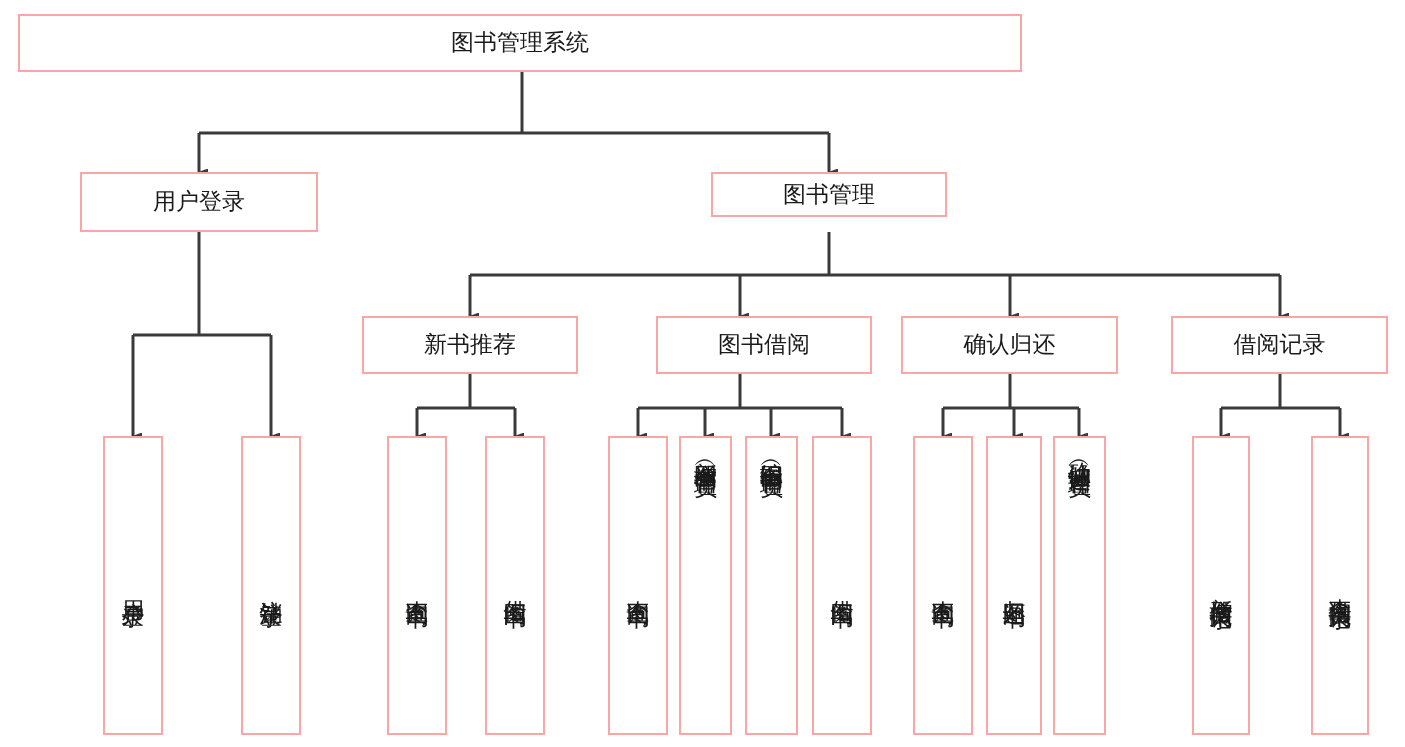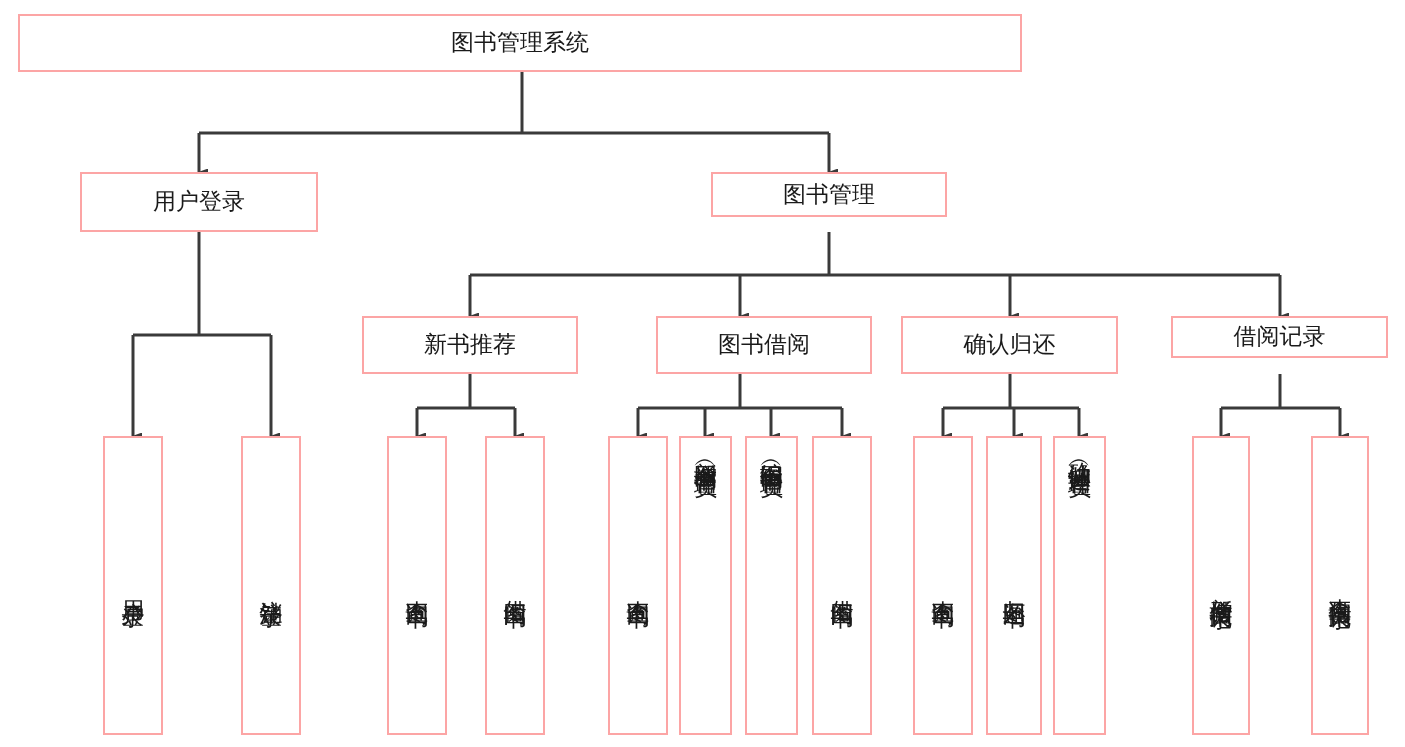--- a/index.html
+++ b/index.html
@@ -132,21 +132,21 @@
       </div>
       <div class="node lvl3 horiz" style="left: 362px; top: 316px; width: 216px; height: 58px;">
         <span class="label">新书推荐</span>
       </div>
       <div class="node lvl3 horiz" style="left: 656px; top: 316px; width: 216px; height: 58px;">
         <span class="label">图书借阅</span>
       </div>
       <div class="node lvl3 horiz" style="left: 901px; top: 316px; width: 217px; height: 58px;">
         <span class="label">确认归还</span>
       </div>
-      <div class="node lvl3 horiz" style="left: 1171px; top: 316px; width: 217px; height: 42px;">
+      <div class="node lvl3 horiz" style="left: 1171px; top: 316px; width: 217px; height: 58px;">
         <span class="label">借阅记录</span>
       </div>
       <div class="node leaf vert centered" style="left: 103px; top: 436px; width: 60px; height: 299px;">
         <span class="label">用户登录</span>
       </div>
       <div class="node leaf vert centered" style="left: 241px; top: 436px; width: 60px; height: 299px;">
         <span class="label">注销登录</span>
       </div>
       <div class="node leaf vert centered" style="left: 387px; top: 436px; width: 60px; height: 299px;">
         <span class="label">查询图书</span>

